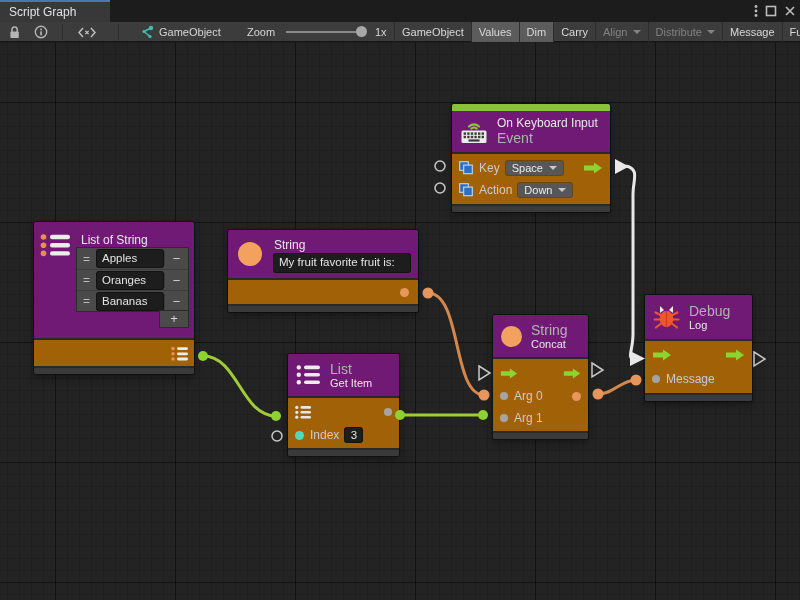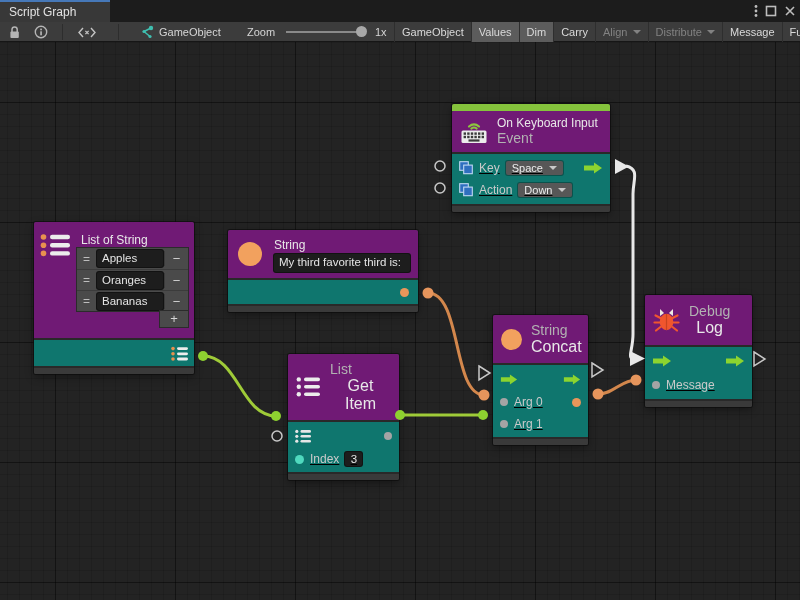--- a/index.html
+++ b/index.html
@@ -42,25 +42,25 @@
     background-position:55px 0, 0 60px, 7px 0, 0 0;
     overflow:hidden; }
   .wires { position:absolute; inset:0; z-index:3; pointer-events:none; }
 
   
   .node { position:absolute; z-index:2; background:#3F3F3F; border-radius:2px;
           box-shadow:0 0 0 1px rgba(10,10,10,.65), 0 3px 9px rgba(0,0,0,.38); }
   .sec { position:relative; }
   .sec + .sec { border-top:2px solid #292929; }
   .hdr { background:#701a75; border-radius:2px 2px 0 0; }
-  .bod { background:#0f766e;text-decoration:underline; }
+  .bod { background:#a16207; }
   .ftr { background:#3A3A3A; height:8px; border-radius:0 0 2px 2px; }
   .gbar { height:7px; background:#85C33C; border-radius:2px 2px 0 0; }
   .t1 { font-size:12px; color:#E8E8E8; }
-  .t1.big { font-size:16px;text-align:center; }
+  .t1.big { font-size:11px; }
   .t2 { font-size:14px; color:#B2B2B2; }
   .hflex { display:flex; align-items:center; gap:9px; padding:6px 8px; }
   .prow { display:flex; align-items:center; height:22px; padding:0 7px; gap:6px;
           font-size:12px; color:#CACACA; }
   .dot { border-radius:50%; flex:0 0 auto; }
   .dot.gray   { width:8px; height:8px; background:#A4A4A4; }
   .dot.orange { width:9px; height:9px; background:#E8965A; }
   .dot.teal   { width:9px; height:9px; background:#4FD9BE; }
   .dd { display:inline-flex; align-items:center; gap:6px; background:#575757; border-radius:2px;
         padding:1px 6px; font-size:11px; color:#EDEDED; box-shadow:0 0 0 1px rgba(0,0,0,.3); }
@@ -316,21 +316,21 @@
         </svg>
       </div>
       <div class="sec ftr"></div>
     </div>
 
     <div class="node" style="left:228px; top:188px; width:190px;">
       <div class="sec hdr" style="height:48px; display:flex; gap:12px; padding:8px 8px 0 10px;">
         <span style="width:24px;height:24px;border-radius:50%;background:#F2A15E;flex:0 0 auto;margin-top:4px;"></span>
         <div style="flex:1;">
           <div class="t1">String</div>
-          <div class="fld" style="margin-top:2px; height:18px; line-height:15px; width:136px; white-space:nowrap; overflow:hidden;">My third favorite third is:</div>
+          <div class="fld" style="margin-top:2px; height:18px; line-height:15px; width:136px; white-space:nowrap; overflow:hidden;">My fruit favorite fruit is:</div>
         </div>
       </div>
       <div class="sec bod" style="height:26px;">
         <span class="dot orange" style="position:absolute; right:9px; top:8px;"></span>
       </div>
       <div class="sec ftr"></div>
     </div>
 
     <div class="node" style="left:288px; top:312px; width:111px;">
       <div class="sec hdr hflex" style="padding:7px 8px;">

